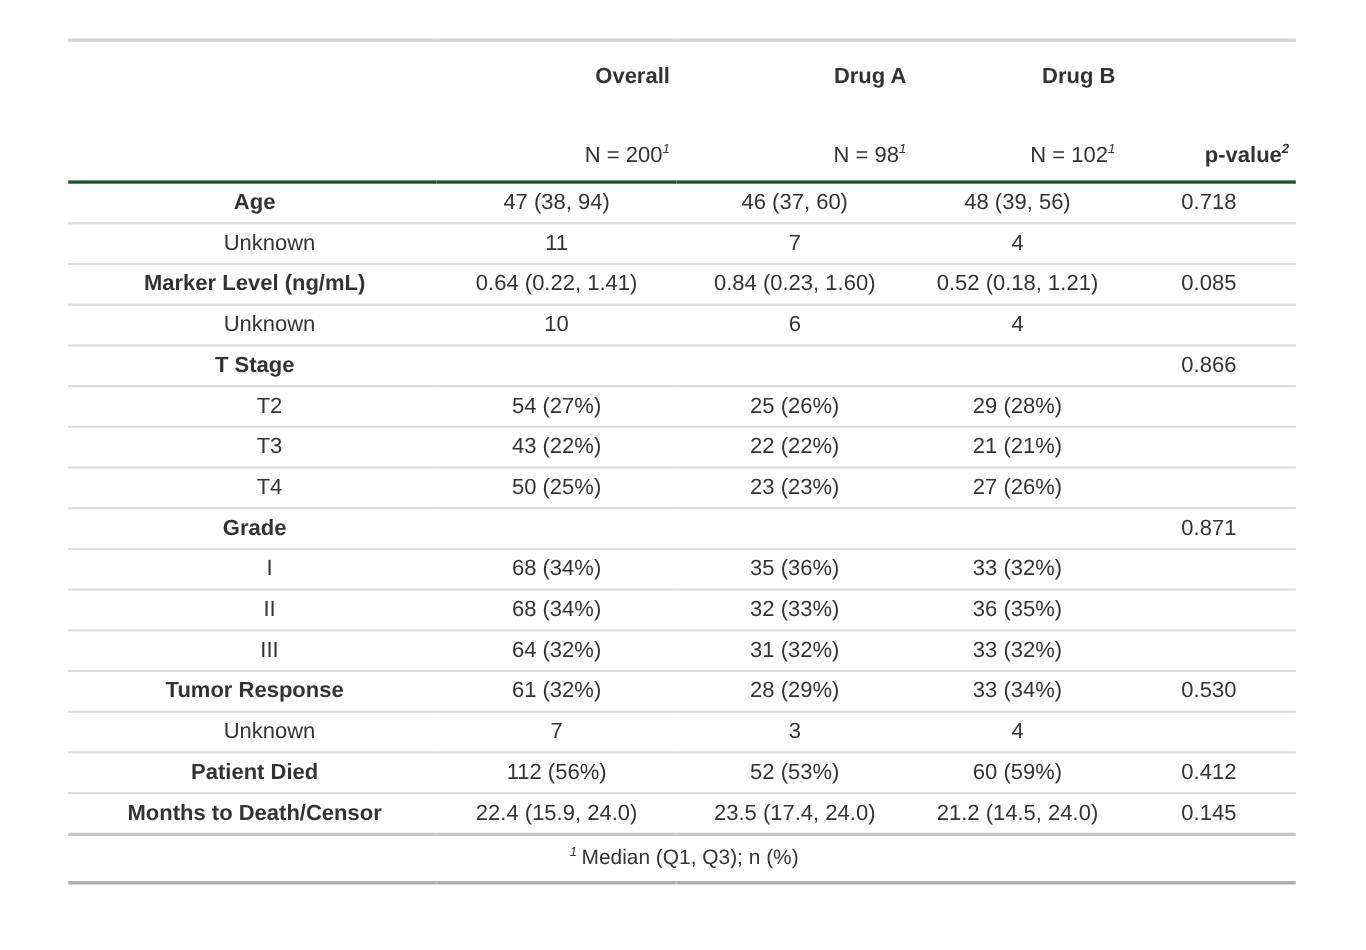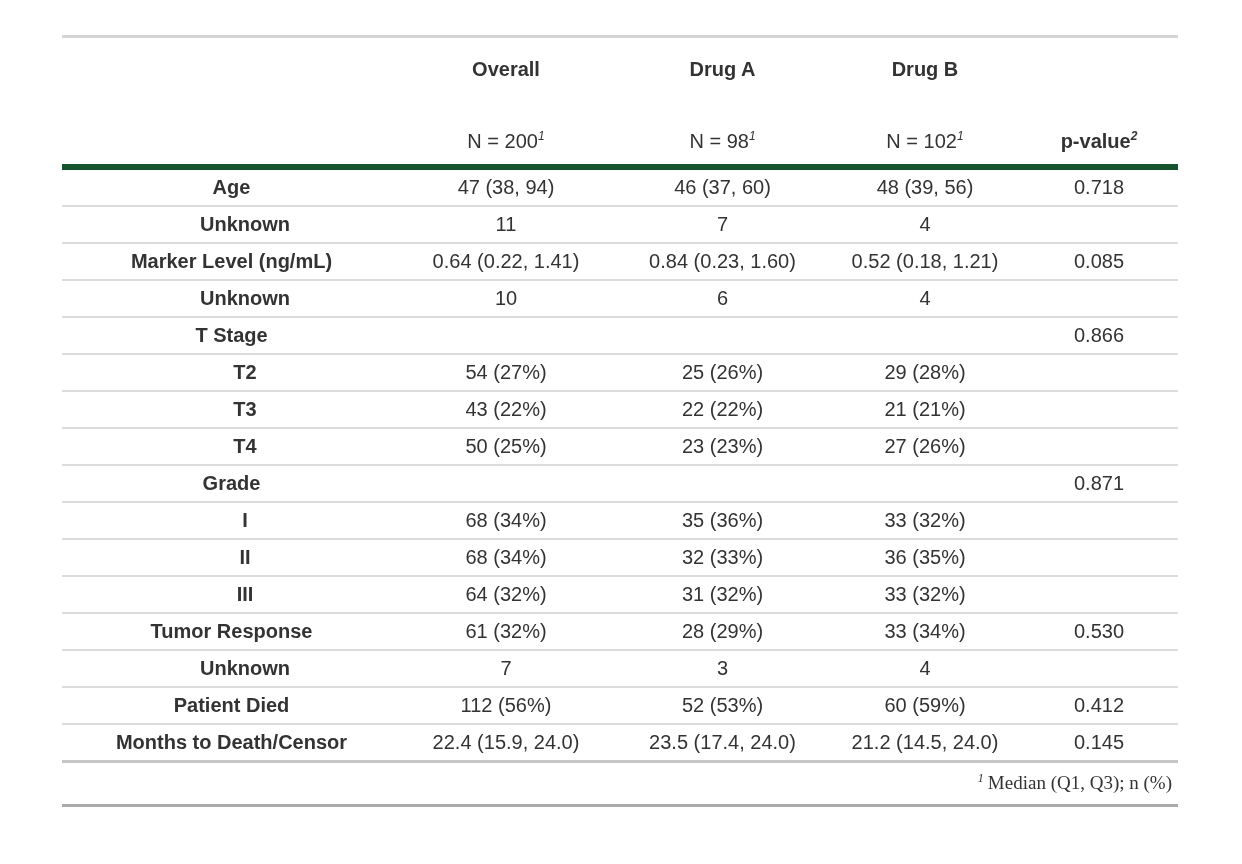--- a/index.html
+++ b/index.html
@@ -26,24 +26,24 @@
     border-bottom: 3px solid #ABABAB;
   }
   col.c-label  { width: 335px; }
   col.c-overall{ width: 218px; }
   col.c-druga  { width: 215px; }
   col.c-drugb  { width: 190px; }
   col.c-pval   { width: 158px; }
 
   thead th {
     vertical-align: bottom;
-    text-align: center;
+    text-align: right;
     font-weight: 400;
     padding: 18px 6px 9px 6px;
-    border-bottom: 6px solid #14532d;
+    border-bottom: 3px solid #14532d;
     line-height: 27px;
   }
   .grp-title { font-weight: 700; }
   .n-label   { font-weight: 400; margin-top: 45px; }
 
   tbody td {
     padding: 5px 6px;
     line-height: 25px;
     text-align: center;
     border-bottom: 2px solid #DCDCDC;
@@ -51,28 +51,27 @@
     white-space: nowrap;
   }
   tbody tr:last-child td {
     border-bottom: 3px solid #C6C6C6;
   }
   td.label {
     text-align: center;
     padding-left: 10px;
   }
   td.label.lvl0 { font-weight: 700; }
-  td.label.lvl1 { padding-left: 37px; font-weight: 700; }
+  td.label.lvl1 { padding-left: 37px; font-weight: 400; }
 
   tfoot td {
-    text-align: right;
+    text-align: center;
     font-size: 19px;
     line-height: 26px;
     padding: 3px 6px 3px 10px;
-    font-family: Liberation Serif, serif;
   }
   tfoot tr:first-child td { padding-top: 7px; }
   tfoot tr:last-child td  { padding-bottom: 8px; }
 
   sup.mark {
     font-style: italic;
     font-size: 12px;
     line-height: 0;
     vertical-align: super;
   }

